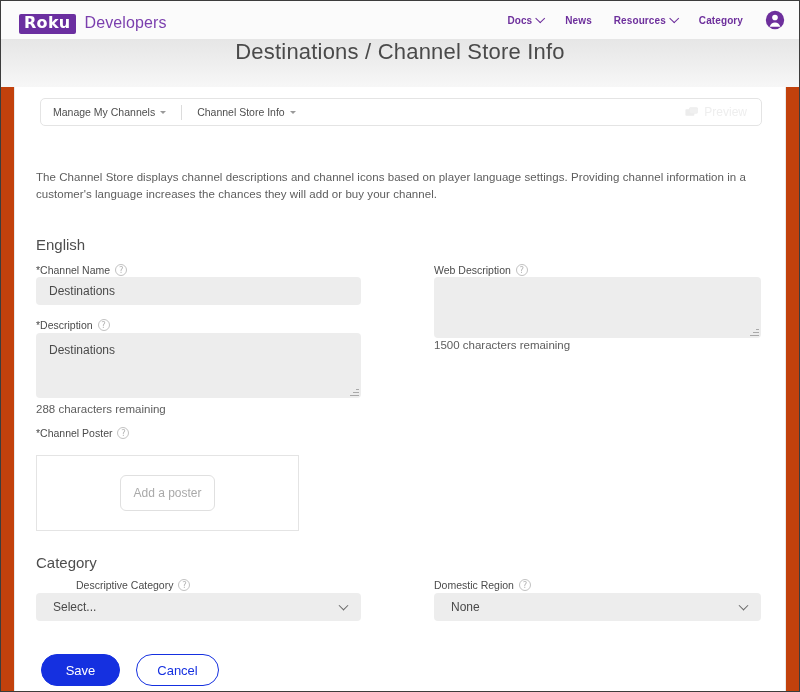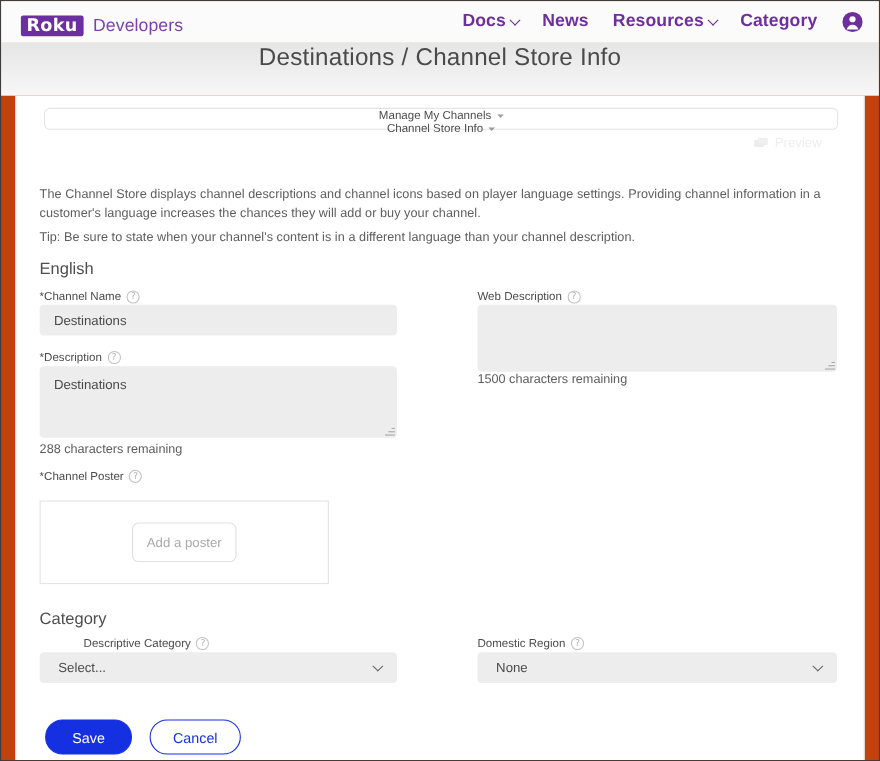--- a/index.html
+++ b/index.html
@@ -44,21 +44,21 @@
     font-size: 16px;
     letter-spacing: 0.1px;
     margin-top: 8px;
   }
   .nav-right {
     margin-left: auto;
     display: flex; align-items: center; gap: 22px;
   }
   .nav-link {
     color: #6d2f9c;
-    font-size: 16px;
+    font-size: 10px;
     font-weight: bold;
     letter-spacing: 0.1px;
     display: flex; align-items: center; gap: 4px;
     cursor: pointer;
     white-space: nowrap;
   }
   .caret-dn {
     display: inline-block;
     width: 7px; height: 7px;
     border-right: 1.4px solid #6d2f9c;
@@ -86,27 +86,26 @@
     position: absolute; left: 13px; top: 86px;
     width: 772px; height: 604px;
     background: #ffffff;
     border-left: 1px solid #e9e9e9;
     border-right: 1px solid #e9e9e9;
   }
 
   
   .toolbar {
     position: absolute; left: 25px; top: 11px;
-    width: 722px; height: 20px;
+    width: 722px; height: 28px;
     border: 1px solid #e4e4e4;
     border-radius: 5px;
     background: #fff;
     display: flex; align-items: center;
     padding: 0 12px;
-    flex-direction: column;
   }
   .tb-item {
     font-size: 10.5px; color: #4e4e4e;
     display: flex; align-items: center; gap: 5px;
     cursor: pointer; white-space: nowrap;
   }
   .tb-caret {
     display: inline-block;
     width: 0; height: 0;
     border-left: 3.2px solid transparent;
@@ -322,21 +321,20 @@
           <svg viewBox="0 0 16 13" width="13" height="11" aria-hidden="true">
             <rect x="0.5" y="2.5" width="11" height="8" rx="1" fill="#ececec"></rect>
             <rect x="5.5" y="0.5" width="10" height="7" rx="1" fill="#f0f0f0" stroke="#ececec"></rect>
           </svg>
         </span>
         <span>Preview</span>
       </div>
     </div>
 
     <div class="para para-1">The Channel Store displays channel descriptions and channel icons based on player language settings. Providing channel information in a customer's language increases the chances they will add or buy your channel.</div>
-    <div class="para para-2">Tip: Be sure to state when your channel's content is in a different language than your channel description.</div>
 
     <div class="sec-head" style="left:21px; top:149px;">English</div>
 
     <div class="fld-label" style="left:21px; top:177px;">
       <span>*Channel Name</span>
       <span class="qmark">?</span>
     </div>
     <input class="inp" style="left: 21px; top: 190px; width: 325px; height: 28px;" value="Destinations">
 
     <div class="fld-label" style="left:21px; top:232px;">

